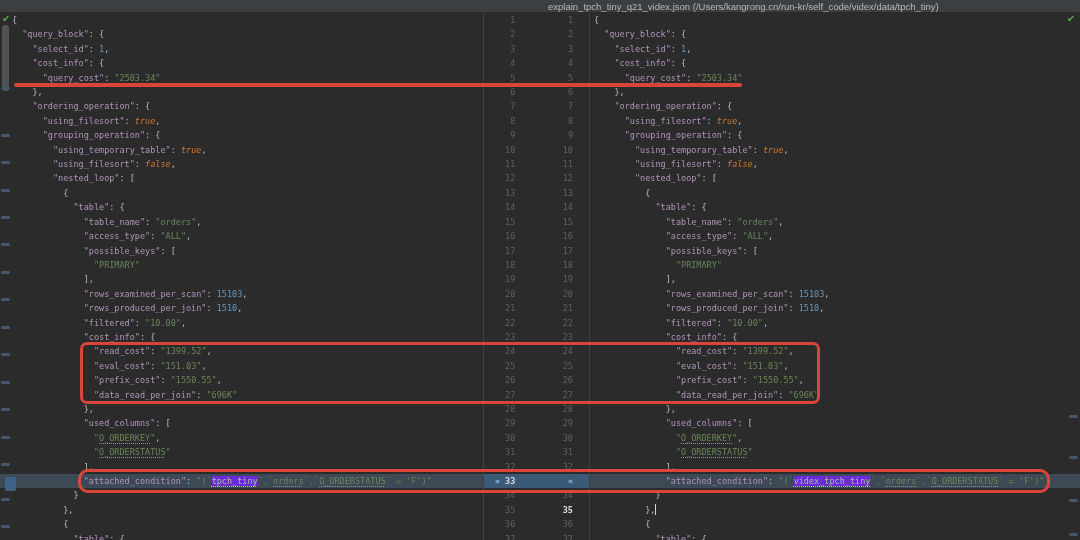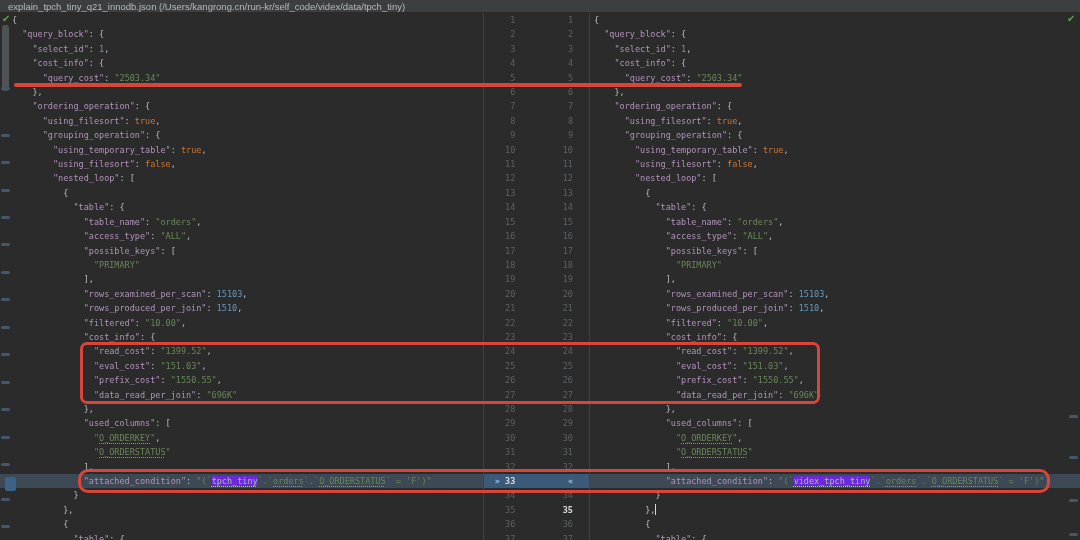--- a/index.html
+++ b/index.html
@@ -28,21 +28,21 @@
   .pane-right { left:590px; width:490px; }
   .code-line { height:14.42px; line-height:14.42px; white-space:pre; }
   .pane-left  .code-line { padding-left:12px; }
   .pane-right .code-line { padding-left:4px; }
   .code-line.current { background:#3d4954; }
   .tok-p { color:#b8bfc4; }
   .tok-k { color:#b294bb; }
   .tok-s { color:#6a8759; }
   .tok-u { color:#6a8759; text-decoration:underline dotted #8a9199; text-underline-offset:2px; }
   .tok-n { color:#6897bb; }
-  .tok-b { color:#cc7832; }
+  .tok-b { color:#cc7832;font-style:italic; }
   .tok-hl { color:#9ec49a; background:#6d28d9; text-decoration:underline dotted #a7c3d6; text-underline-offset:2px; }
   .caret { display:inline-block; width:1px; height:11px; background:#d8d8d8; vertical-align:-2px; }
   
   .gutter {
     position:absolute; top:13px; bottom:0; left:483px; width:107px;
     border-left:1px solid #3f4243; border-right:1px solid #3f4243;
     font-size:8.5px; color:#5d6164; overflow:hidden;
   }
   .g-row { height:14.42px; line-height:14.42px; display:flex; }
   .g-num { white-space:pre; }
@@ -79,21 +79,21 @@
   .anno-box { border:3px solid var(--red,#e8483b); opacity:.92; }
   .anno-box-costs { left:80px; top:342px; width:740px; height:62px; border-radius:7px; }
   .anno-box-cond  { left:78px; top:469px; width:972px; height:24px; border-radius:10px; }
 </style>
 </head>
 <body>
 
 <div class="app" style="--red: #e8483b;">
 
   <div class="diff-header">
-    <span class="hdr hdr-left">explain_tpch_tiny_q21_innodb.json (/Users/kangrong.cn/run-kr/self_code/videx/data/tpch_tiny)</span>
+    <span class="hdr hdr-right">explain_tpch_tiny_q21_videx.json (/Users/kangrong.cn/run-kr/self_code/videx/data/tpch_tiny)</span>
   </div>
 
   <div class="pane pane-left" id="pane-left">
       <div class="code-line"><span class="tok-p">{</span></div>
       <div class="code-line"><span class="tok-p">  </span><span class="tok-k">"query_block"</span><span class="tok-p">: {</span></div>
       <div class="code-line"><span class="tok-p">    </span><span class="tok-k">"select_id"</span><span class="tok-p">: </span><span class="tok-n">1</span><span class="tok-p">,</span></div>
       <div class="code-line"><span class="tok-p">    </span><span class="tok-k">"cost_info"</span><span class="tok-p">: {</span></div>
       <div class="code-line"><span class="tok-p">      </span><span class="tok-k">"query_cost"</span><span class="tok-p">: </span><span class="tok-s">"2503.34"</span></div>
       <div class="code-line"><span class="tok-p">    },</span></div>
       <div class="code-line"><span class="tok-p">    </span><span class="tok-k">"ordering_operation"</span><span class="tok-p">: {</span></div>

